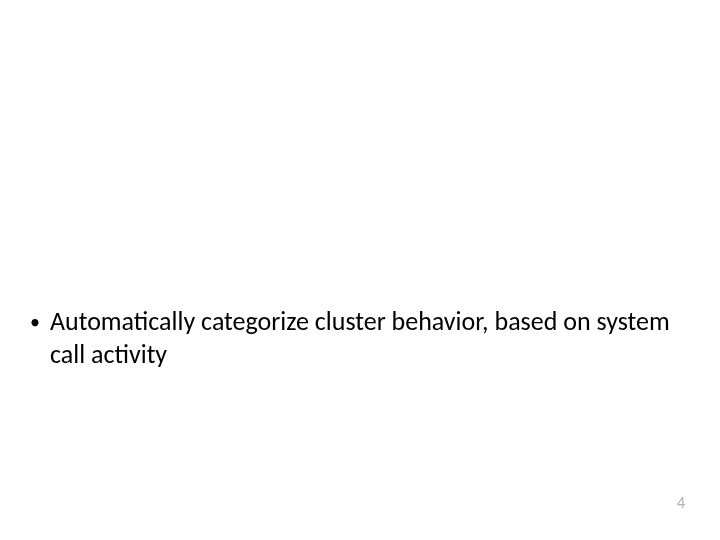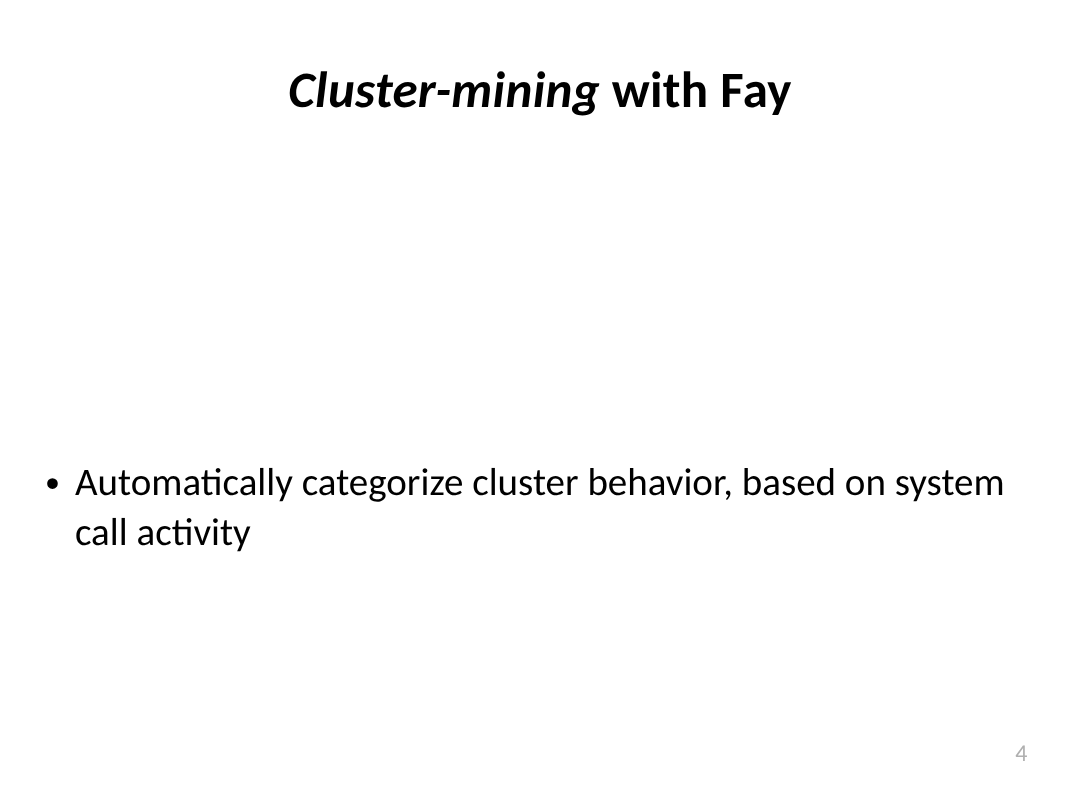--- a/index.html
+++ b/index.html
@@ -61,23 +61,20 @@
       bottom: 28px;
       right: 35px;
       font-size: 16px;
       color: #b0b0b0;
     }
   </style>
 </head>
 <body>
 
 <div class="slide">
-  <h1 class="title">
-    <span class="italic-part">Cluster-mining</span><span class="regular-part"> with Fay</span>
-  </h1>
   <div class="content">
     <div class="bullet">
       <span class="dot">•</span>
       <span class="text">Automatically categorize cluster behavior, based on system call activity</span>
     </div>
   </div>
   <div class="page-number">4</div>
 </div>
 
 </body></html>

